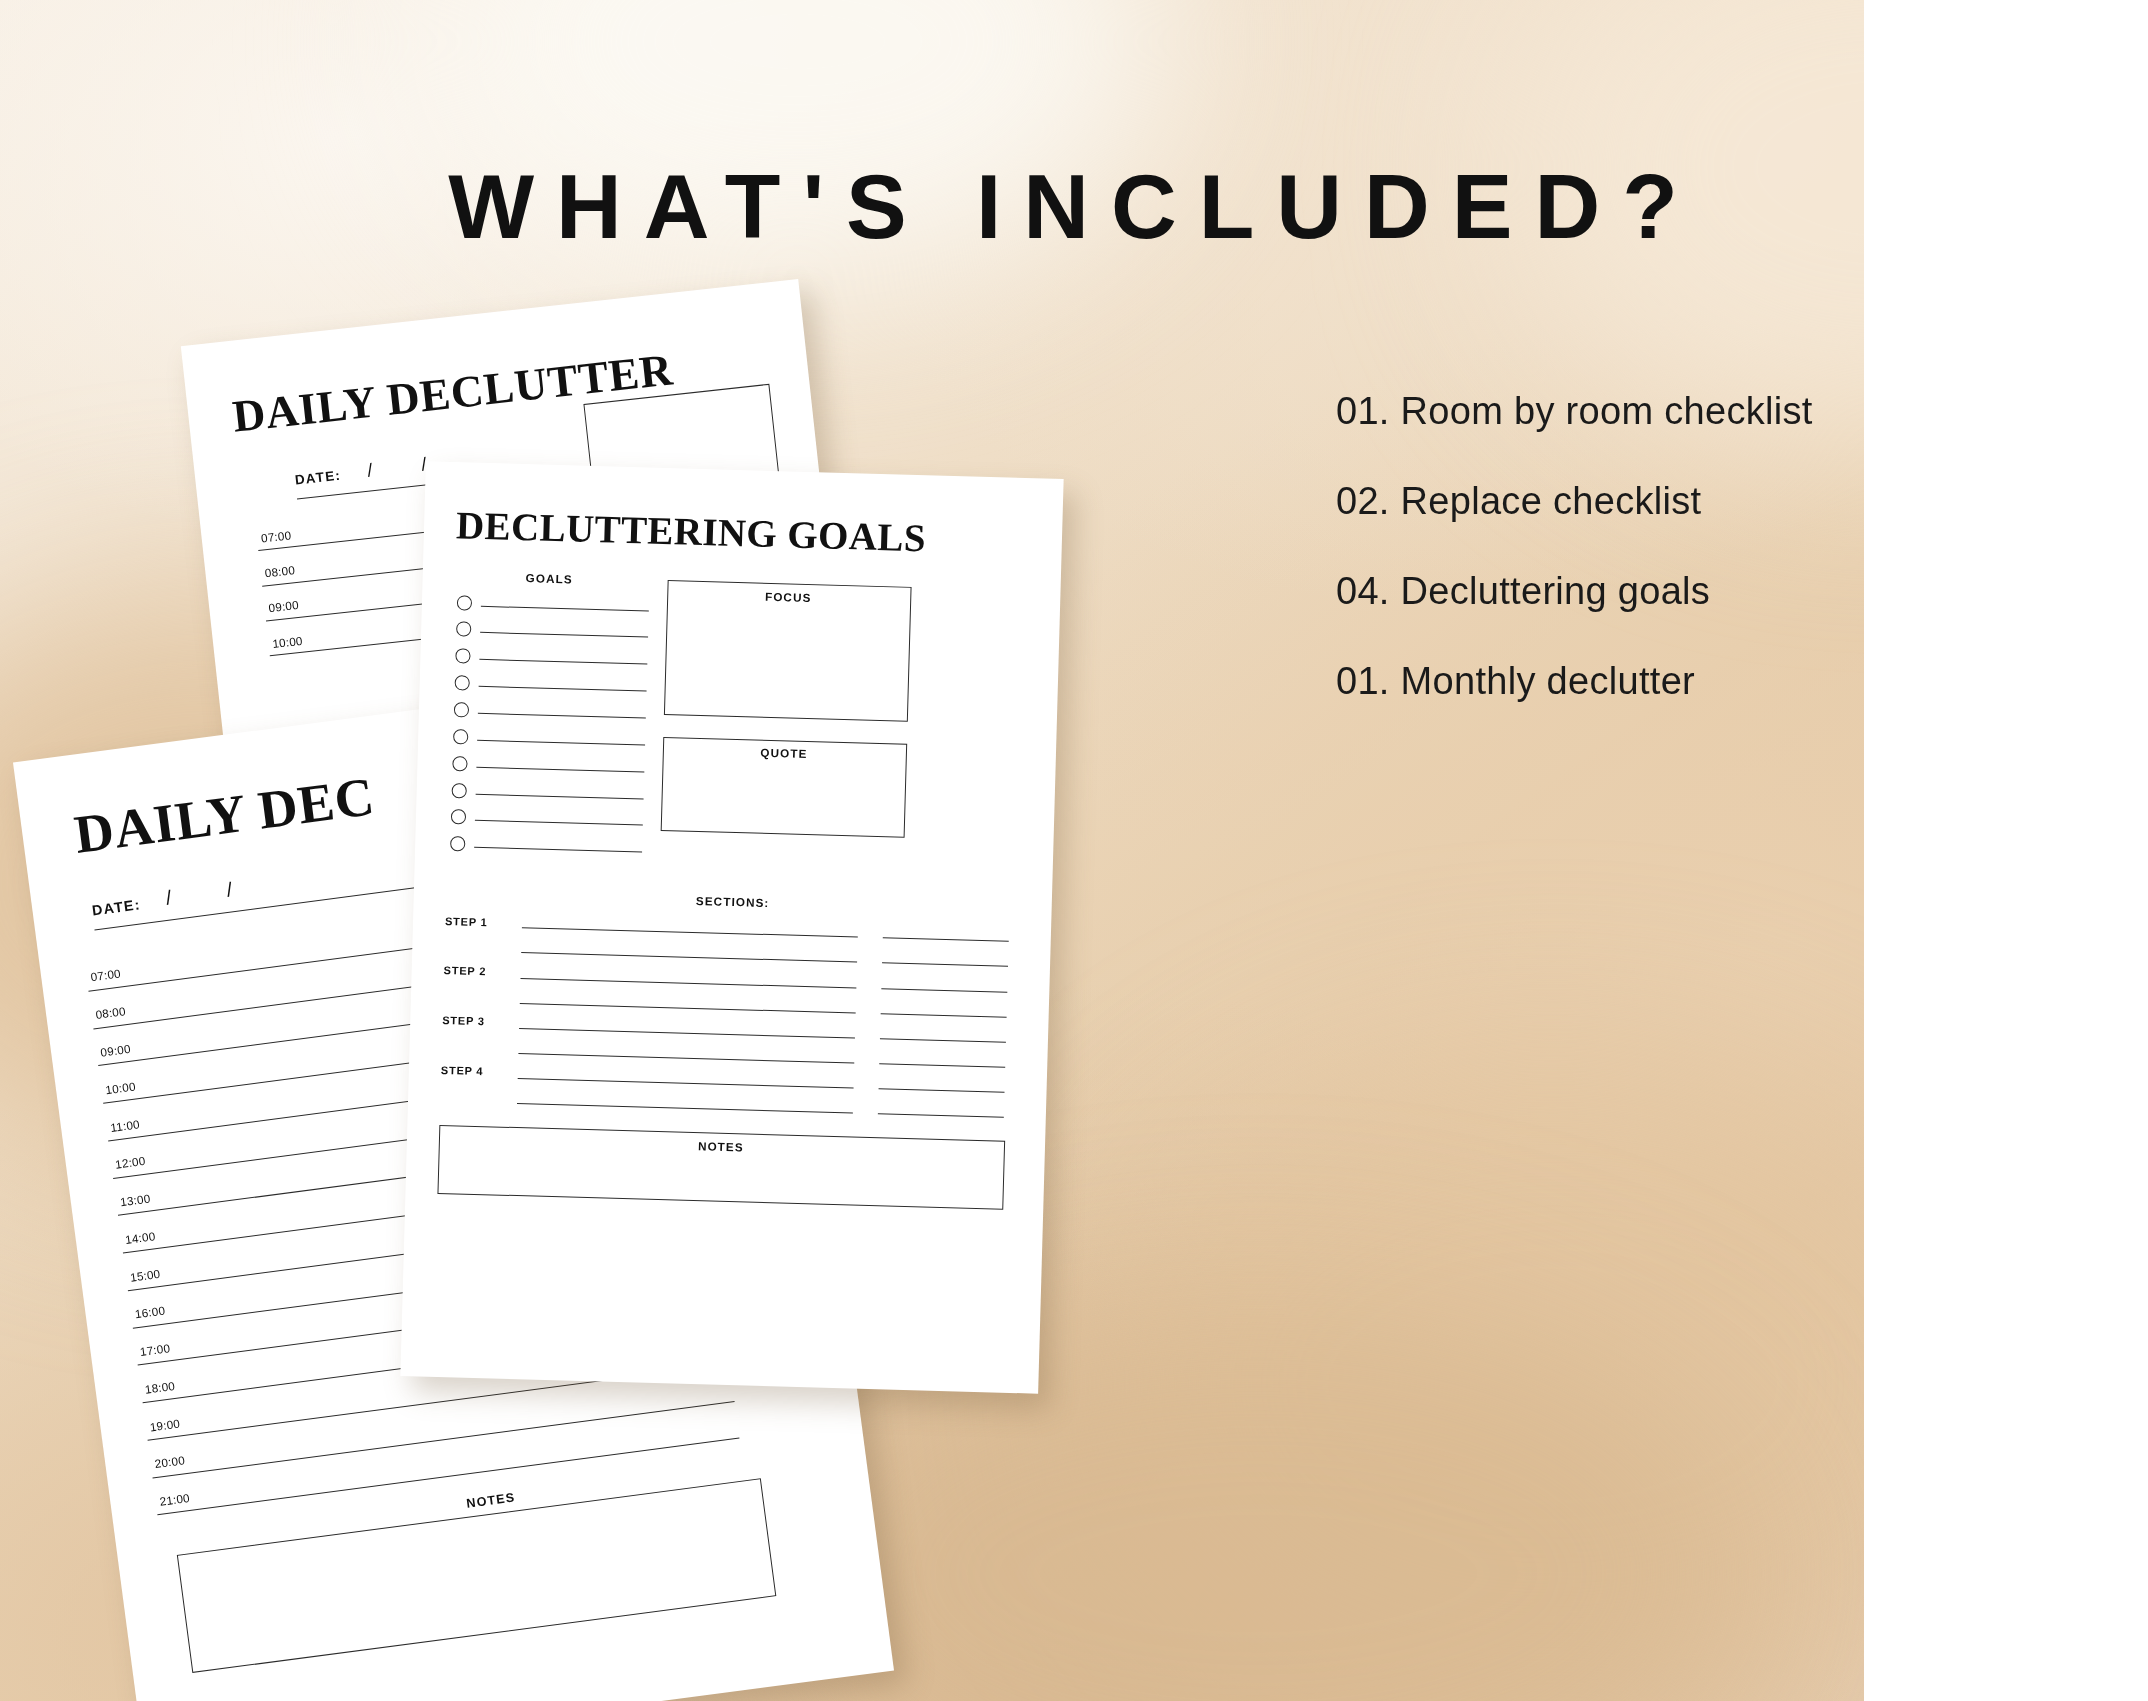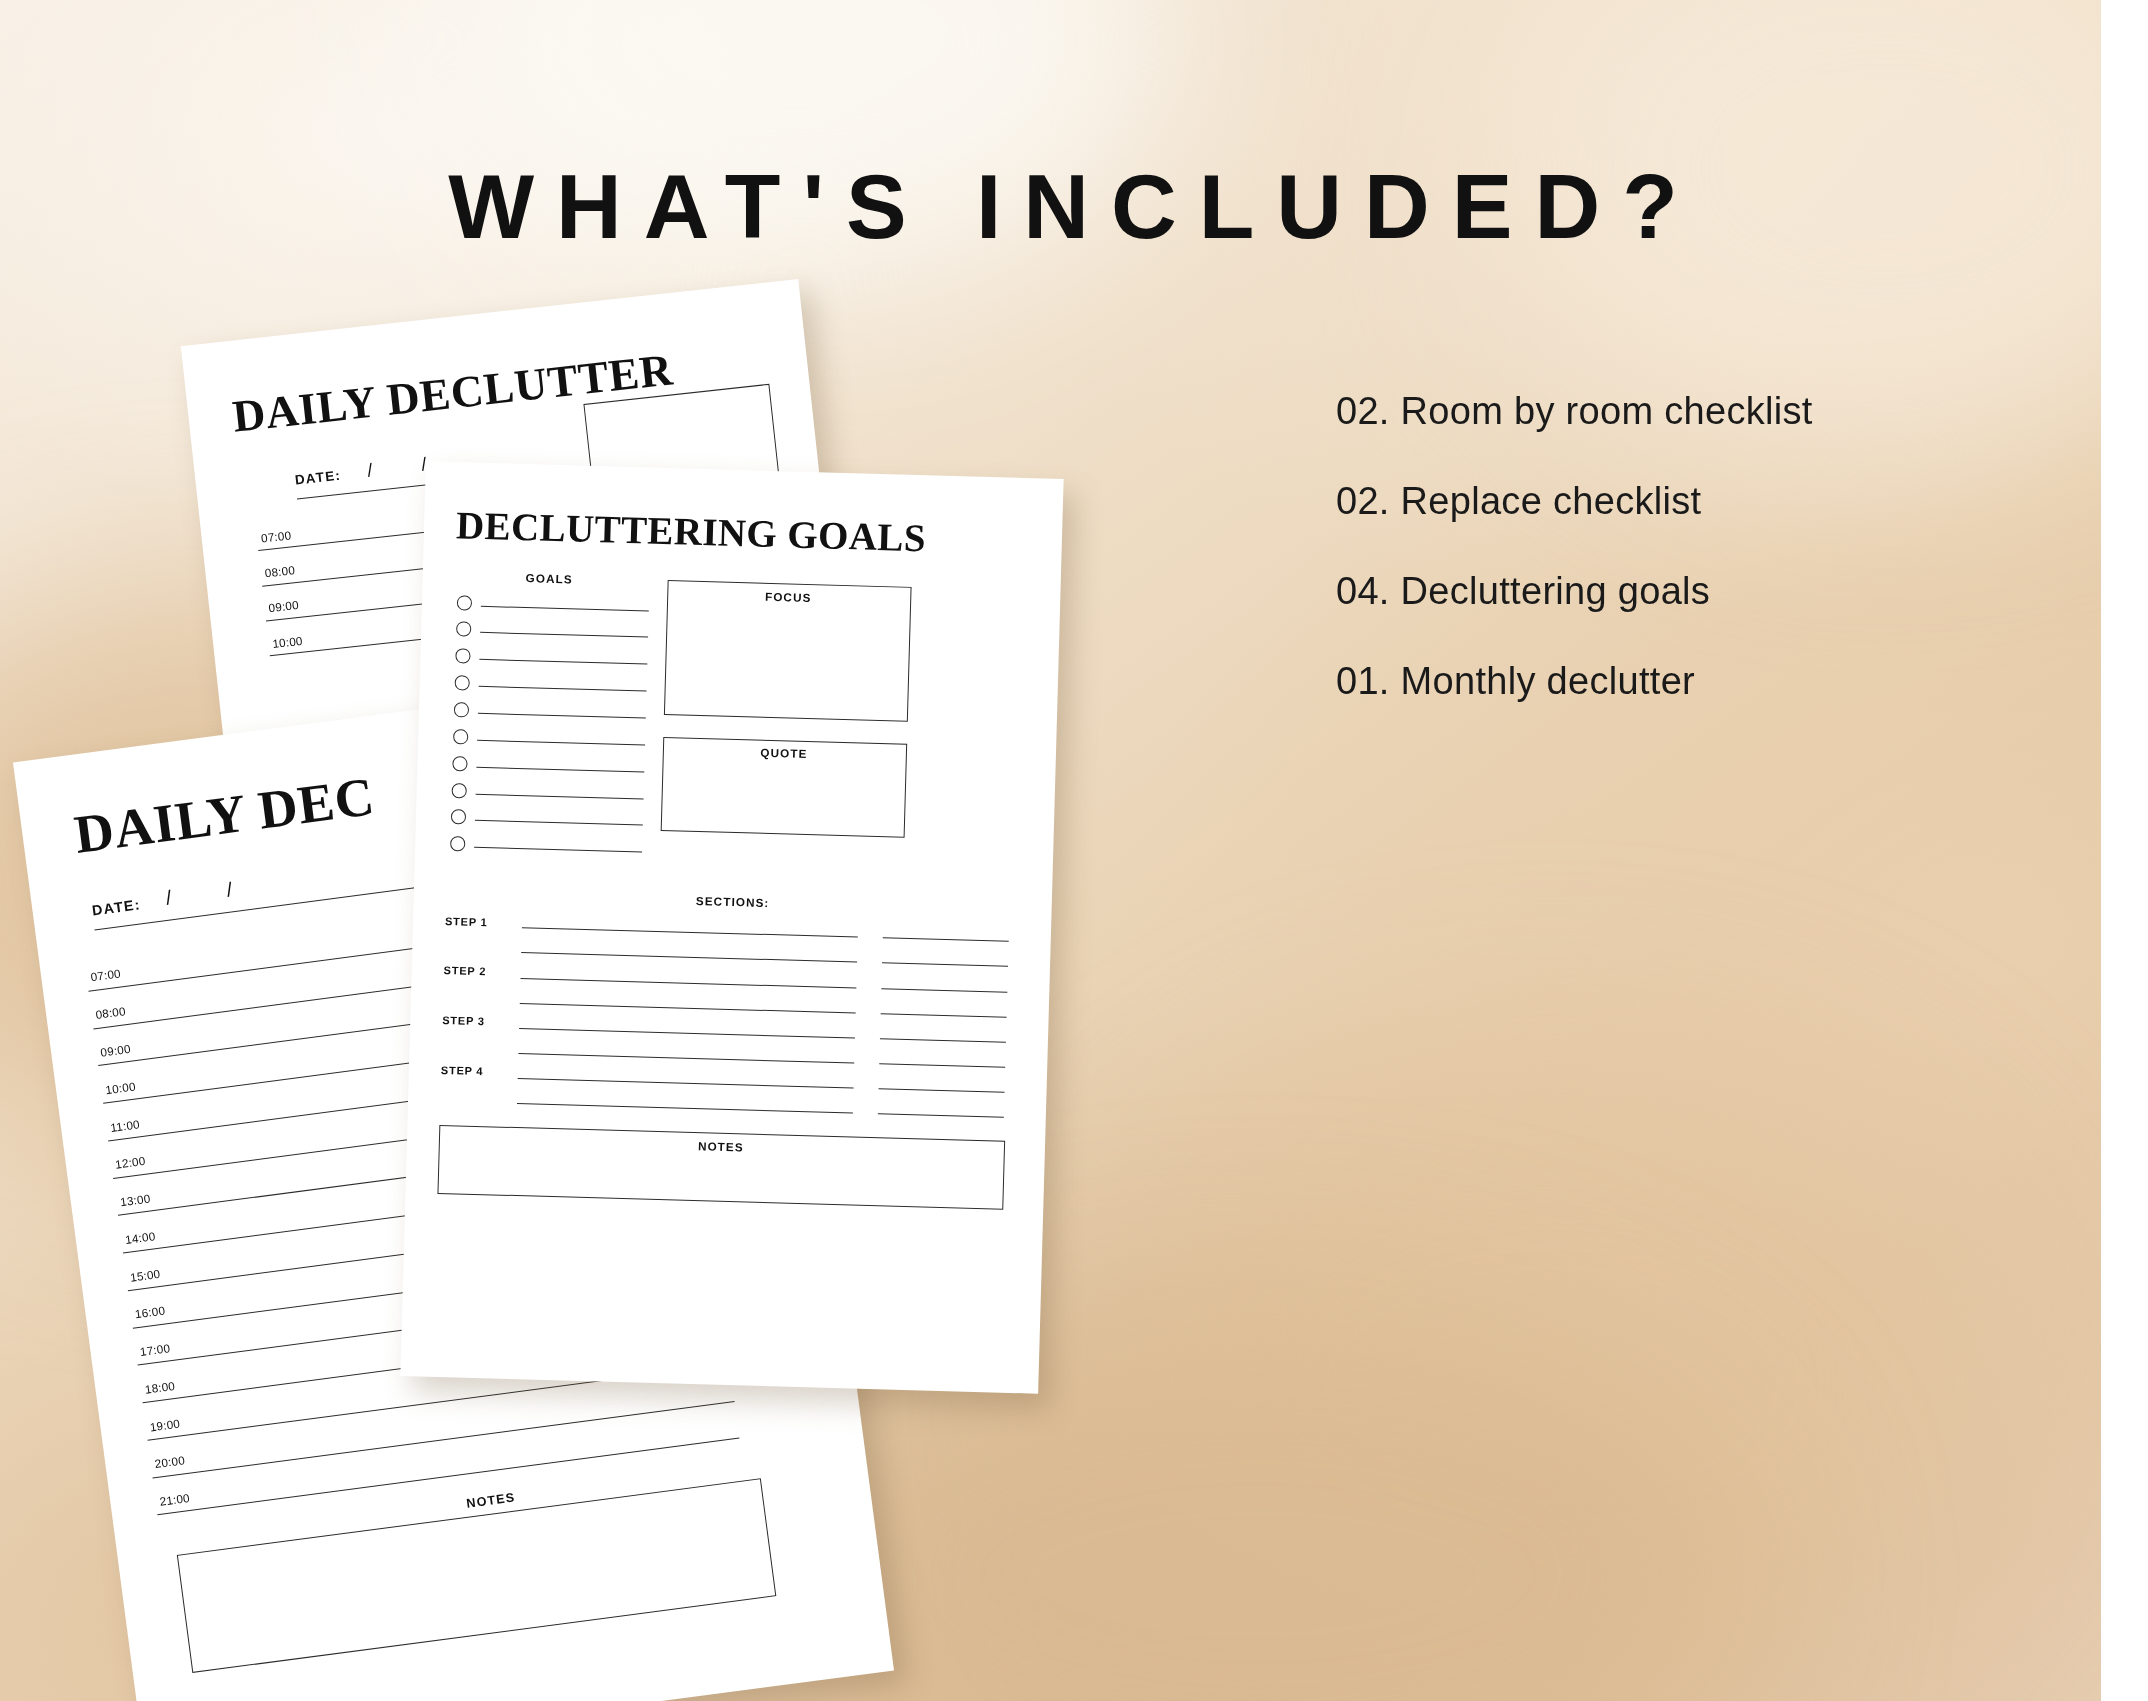--- a/index.html
+++ b/index.html
@@ -9,21 +9,21 @@
   }
   body {
     width: 2148px;
     height: 1702px;
     overflow: hidden;
     font-family: "Liberation Sans", sans-serif;
   }
 
   #stage {
     position: relative;
-    width: 2101px;
+    width: 1864px;
     height: 1702px;
     overflow: hidden;
     background:
       radial-gradient(ellipse 755px 587px at 18% 8%, #fbf6ef 0%, rgba(251,246,239,0) 70%),
       radial-gradient(ellipse 923px 755px at 78% 4%, #f2e3cf 0%, rgba(242,227,207,0) 72%),
       radial-gradient(ellipse 1175px 839px at 95% 55%, #e9cfae 0%, rgba(233,207,174,0) 75%),
       radial-gradient(ellipse 1007px 755px at 10% 95%, #e3c7a4 0%, rgba(227,199,164,0) 70%),
       radial-gradient(ellipse 1259px 923px at 55% 100%, #ddbf9b 0%, rgba(221,191,155,0) 78%),
       linear-gradient(145deg, #f7efe4 0%, #f0e0ca 35%, #e7cfae 62%, #dfc09c 82%, #e6cdb0 100%);
     text-decoration: underline;
@@ -243,21 +243,21 @@
 
   <div class="blob b4"></div>
   <div class="blob b3"></div>
   <div class="blob b1"></div>
   <div class="blob b2"></div>
   <div class="blob b5"></div>
 
   <div id="heading">WHAT'S INCLUDED?</div>
 
   <div id="list">
-    <div class="list-item">02. Room by room checklist</div>
+    <div class="list-item">01. Room by room checklist</div>
     <div class="list-item">02. Replace checklist</div>
     <div class="list-item">04. Decluttering goals</div>
     <div class="list-item">01. Monthly declutter</div>
   </div>
 
   <div class="sheet" id="sheet-daily-top">
     <div class="sheet-inner">
       <div class="sheet-title">DAILY DECLUTTER</div>
       <div class="date-row">DATE:</div>
       <div class="date-slashes">/  /</div>

